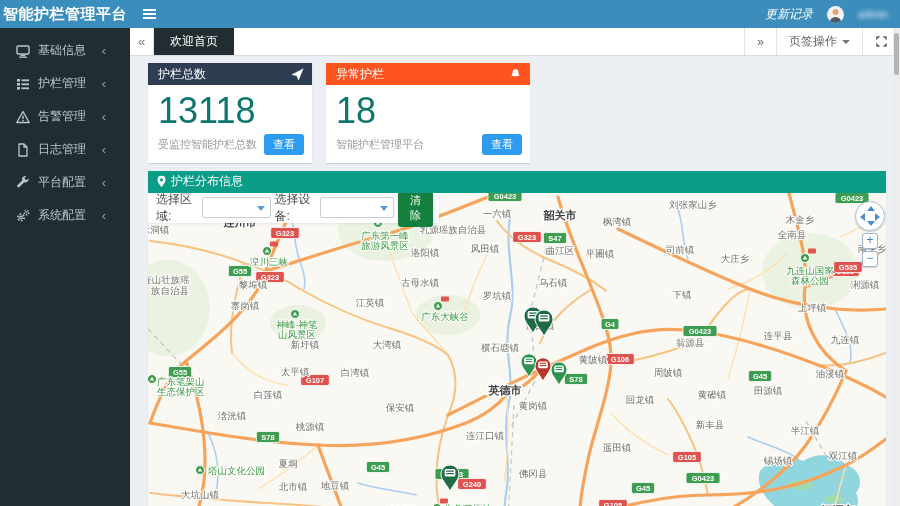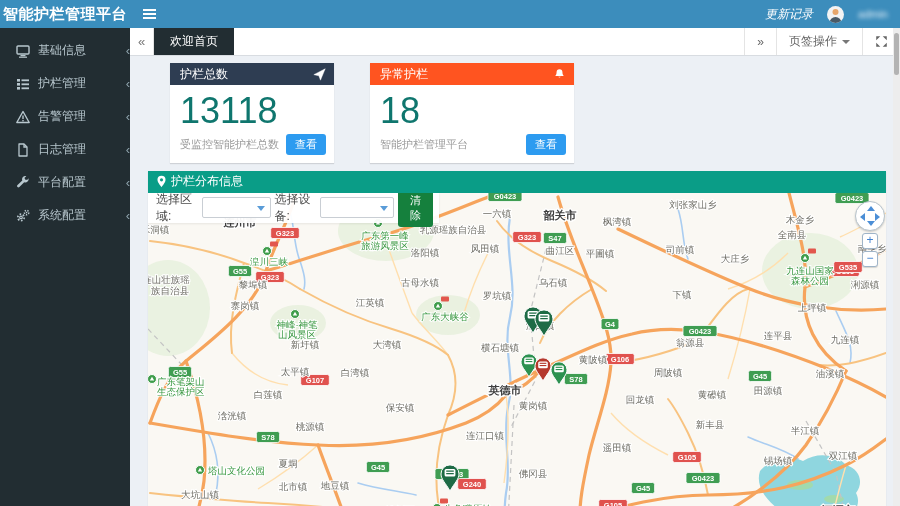--- a/index.html
+++ b/index.html
@@ -20,21 +20,21 @@
     color:#fff; font-size:12px; }
   .update-link { cursor:pointer;font-style:italic; }
   .avatar { width:17px; height:17px; border-radius:50%; background:#f3f3f3; overflow:hidden;
     display:flex; align-items:flex-end; justify-content:center; }
   .username { filter:blur(2px); font-size:11px; color:#e8f2fa; }
 
   
   .sidebar { position:absolute; top:28px; left:0; bottom:0; width:130px;
     background:#222d32; z-index:20; }
   .menu { list-style:none; padding-top:6px; }
-  .menu li { height:33px; display:flex; align-items:center; padding:0 0 0 13px;
+  .menu li { height:33px; display:flex; align-items:center; padding:0 24px 0 13px;
     color:#b8c7ce; font-size:12px; cursor:pointer; border-left:3px solid transparent; }
   .menu .mi { width:14px; height:14px; margin-right:8px; flex:0 0 auto; color:#b8c7ce; }
   .menu .chev { margin-left:auto; font-size:13px; color:#8fa4ad; }
 
   
   .main { position:absolute; top:28px; left:130px; right:0; bottom:0; }
   .tabbar { height:28px; background:#fff; border-bottom:1px solid #d8dce1;
     display:flex; align-items:stretch; }
   .tab-scroll { width:24px; display:flex; align-items:center; justify-content:center;
     color:#777; font-size:13px; border-right:1px solid #e4e4e4; cursor:pointer; }
@@ -45,21 +45,21 @@
     border-left:1px solid #e4e4e4; color:#666; font-size:12px; cursor:pointer; }
   .caret { display:inline-block; width:0; height:0; margin-left:5px;
     border-left:4px solid transparent; border-right:4px solid transparent;
     border-top:4px solid #777; }
 
   .content { position:absolute; top:29px; left:0; right:0; bottom:0;
     background:#ecf0f5; padding:6px 14px 0 18px; overflow:hidden; }
 
   
   .cards-row { display:flex; gap:14px; }
-  .card { background:#fff; box-shadow:0 1px 1px rgba(0,0,0,.12);margin-left:22px; }
+  .card { background:#fff; box-shadow:0 1px 1px rgba(0,0,0,.12); }
   .card.c1 { width:164px; } .card.c2 { width:204px; }
   .card-h { height:22px; color:#fff; font-size:12px; display:flex; align-items:center;
     padding:0 8px 0 10px; }
   .card-h .sp { margin-left:auto; width:13px; height:13px; }
   .card-b { padding:6px 8px 8px 10px; }
   .card-v { font-size:36px; color:#0f766e; line-height:1.1; }
   .card-f { display:flex; align-items:center; margin-top:3px; }
   .card-cap { font-size:11px; color:#9b9b9b;text-align:right; }
   .btn-view { margin-left:auto; background:#2d9bf0; color:#fff; font-size:11px;
     border:none; border-radius:3px; padding:3px 9px; cursor:pointer; }

